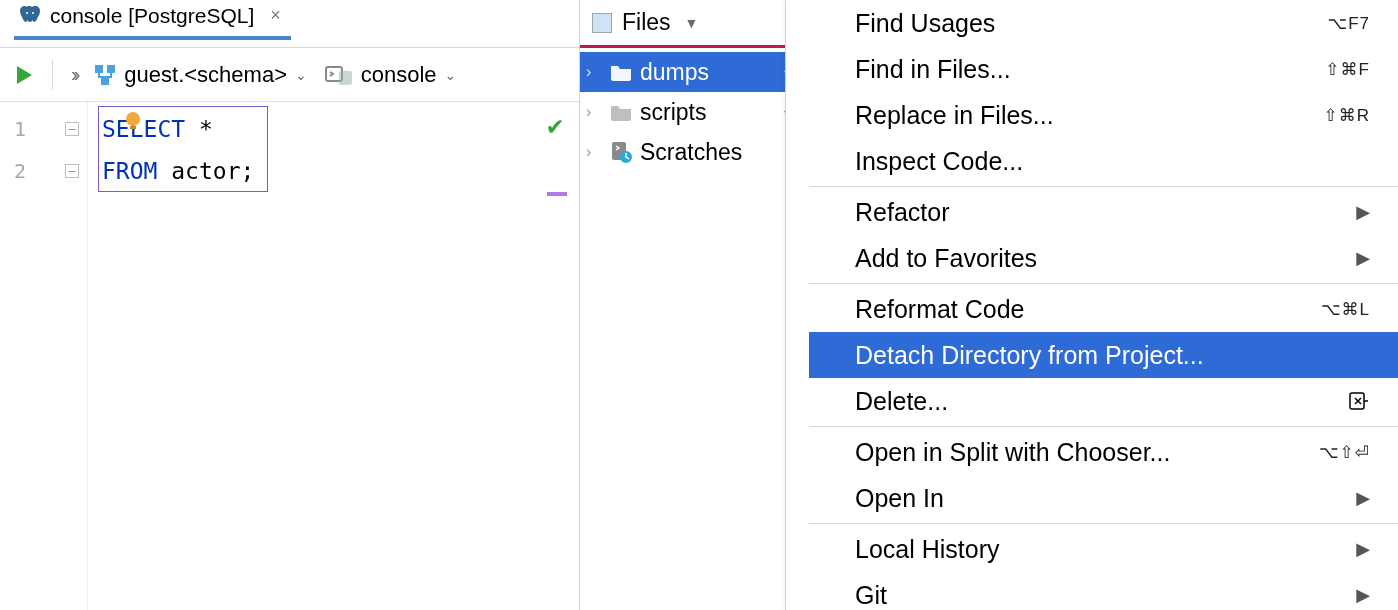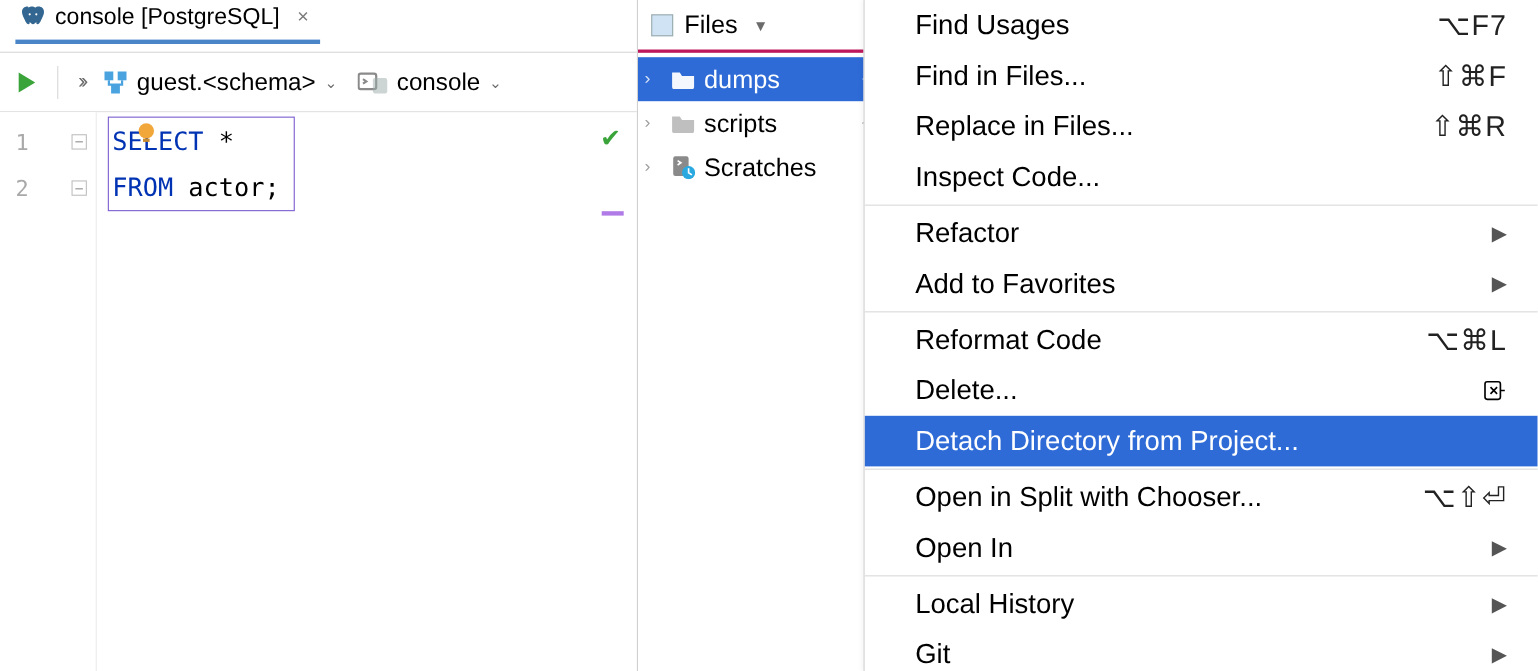--- a/index.html
+++ b/index.html
@@ -216,32 +216,33 @@
     position:absolute;
     left:785px;
     top:0;
     width:613px;
     background:#fff;
     border-left:1px solid #cfcfcf;
     font-size:25px;
     box-shadow:-2px 0 4px rgba(0,0,0,.04);
     height:610px;
     overflow:hidden;
+    padding-left:23px;
   }
   .ctx-item {
     height:46px;
     display:flex;
     align-items:center;
     padding:0 28px 0 46px;
     justify-content:space-between;
     cursor:default;
   }
   .ctx-item .lbl { white-space:nowrap; }
   .ctx-item .sc {
-    font-size:26px;
+    font-size:17px;
     color:#222;
     letter-spacing:1px;
   }
   .ctx-item .sub-arrow {
     font-size:18px;
     color:#555;
   }
   .ctx-item.highlight {
     background:#2e6bd6;
     color:#fff;
@@ -402,33 +403,33 @@
     </div>
     <div class="ctx-item">
       <span class="lbl">Add to Favorites</span>
       <span class="sub-arrow">▶</span>
     </div>
     <div class="ctx-sep"></div>
     <div class="ctx-item">
       <span class="lbl">Reformat Code</span>
       <span class="sc">⌥⌘L</span>
     </div>
+    <div class="ctx-item highlight">
+      <span class="lbl">Detach Directory from Project...</span>
+    </div>
     <div class="ctx-item" style="position:relative">
       <span class="lbl">Delete...</span>
       <span class="sc">
         <svg width="22" height="20" viewBox="0 0 22 20">
             <rect x="2" y="2" width="14" height="16" rx="2" fill="none" stroke="#000" stroke-width="1.5"></rect>
             <path d="M7 7l6 6M13 7l-6 6" stroke="#000" stroke-width="1.5"></path>
             <path d="M16 10h4" stroke="#000" stroke-width="1.5"></path>
           </svg>
       </span>
     </div>
-    <div class="ctx-item highlight">
-      <span class="lbl">Detach Directory from Project...</span>
-    </div>
     <div class="ctx-sep"></div>
     <div class="ctx-item">
       <span class="lbl">Open in Split with Chooser...</span>
       <span class="sc">⌥⇧⏎</span>
     </div>
     <div class="ctx-item">
       <span class="lbl">Open In</span>
       <span class="sub-arrow">▶</span>
     </div>
     <div class="ctx-sep"></div>

